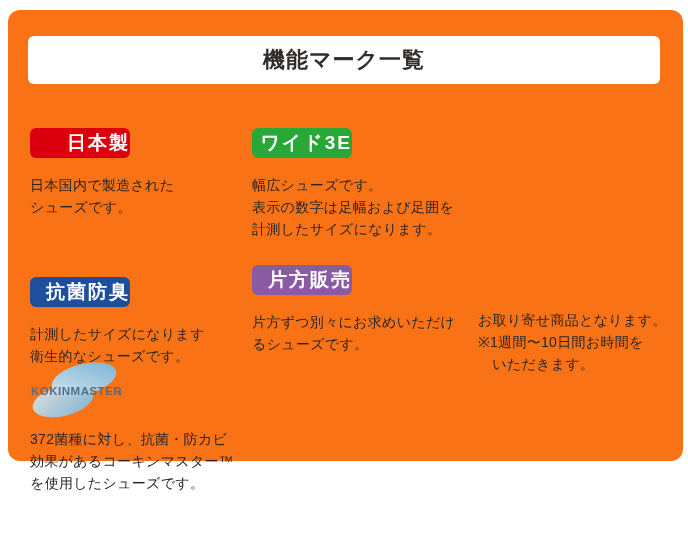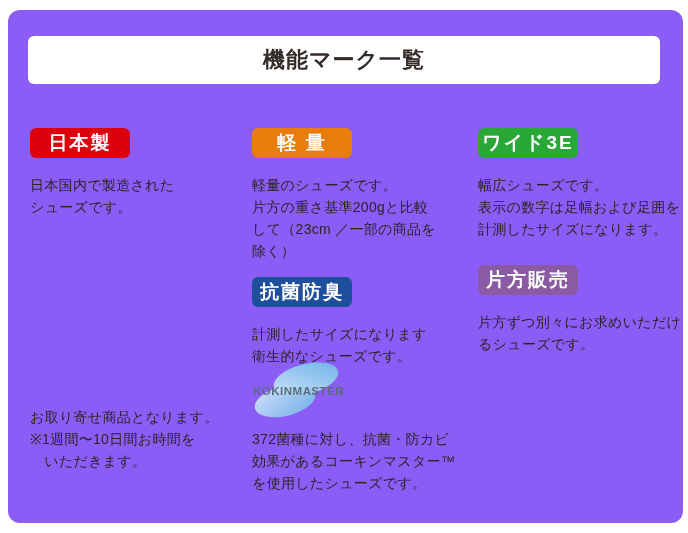--- a/index.html
+++ b/index.html
@@ -7,22 +7,22 @@
     width: 688px; height: 533px;
     background: #ffffff;
     position: relative;
     overflow: hidden;
     font-family: "Liberation Sans", sans-serif;
     -webkit-font-smoothing: antialiased;
   }
   .panel {
     position: absolute;
     left: 8px; top: 10px;
-    width: 675px; height: 513px;
-    background: #8b5cf6;
+    width: 675px; height: 451px;
+    background: #f97316;
     border-radius: 12px;
   }
   .title-bar {
     position: absolute;
     left: 20px; top: 26px;
     width: 632px; height: 48px;
     background: #ffffff;
     border-radius: 6px;
     display: flex;
     align-items: center;
@@ -44,21 +44,21 @@
   .cell { }
   .cell.push-down { padding-top: 28px; }
   .badge {
     display: inline-block;
     width: 100px; height: 30px;
     line-height: 30px;
     border-radius: 6px;
     color: #ffffff;
     font-size: 19px;
     font-weight: bold;
-    text-align: center;
+    text-align: right;
     letter-spacing: 2px;
     box-sizing: border-box;
   }
   .desc {
     margin-top: 16px;
     font-size: 14px;
     line-height: 22px;
     color: #2b2523;
     letter-spacing: 0.3px;
     white-space: pre-wrap;
@@ -82,27 +82,20 @@
   </div>
 
   <div class="grid">
 
     <div class="cell">
       <div class="badge" style="background-color: rgb(220, 0, 14);">日本製</div>
       <div class="desc">日本国内で製造された
 シューズです。</div>
     </div>
 
-    <div class="cell">
-      <div class="badge" style="background-color: rgb(232, 125, 14);">軽 量</div>
-      <div class="desc">軽量のシューズです。
-片方の重さ基準200gと比較
-して（23cm ／一部の商品を
-除く）</div>
-    </div>
 
     <div class="cell">
       <div class="badge" style="background-color: rgb(41, 168, 56);">ワイド3E</div>
       <div class="desc">幅広シューズです。
 表示の数字は足幅および足囲を
 計測したサイズになります。</div>
     </div>
 
     <div class="cell">
     </div>

